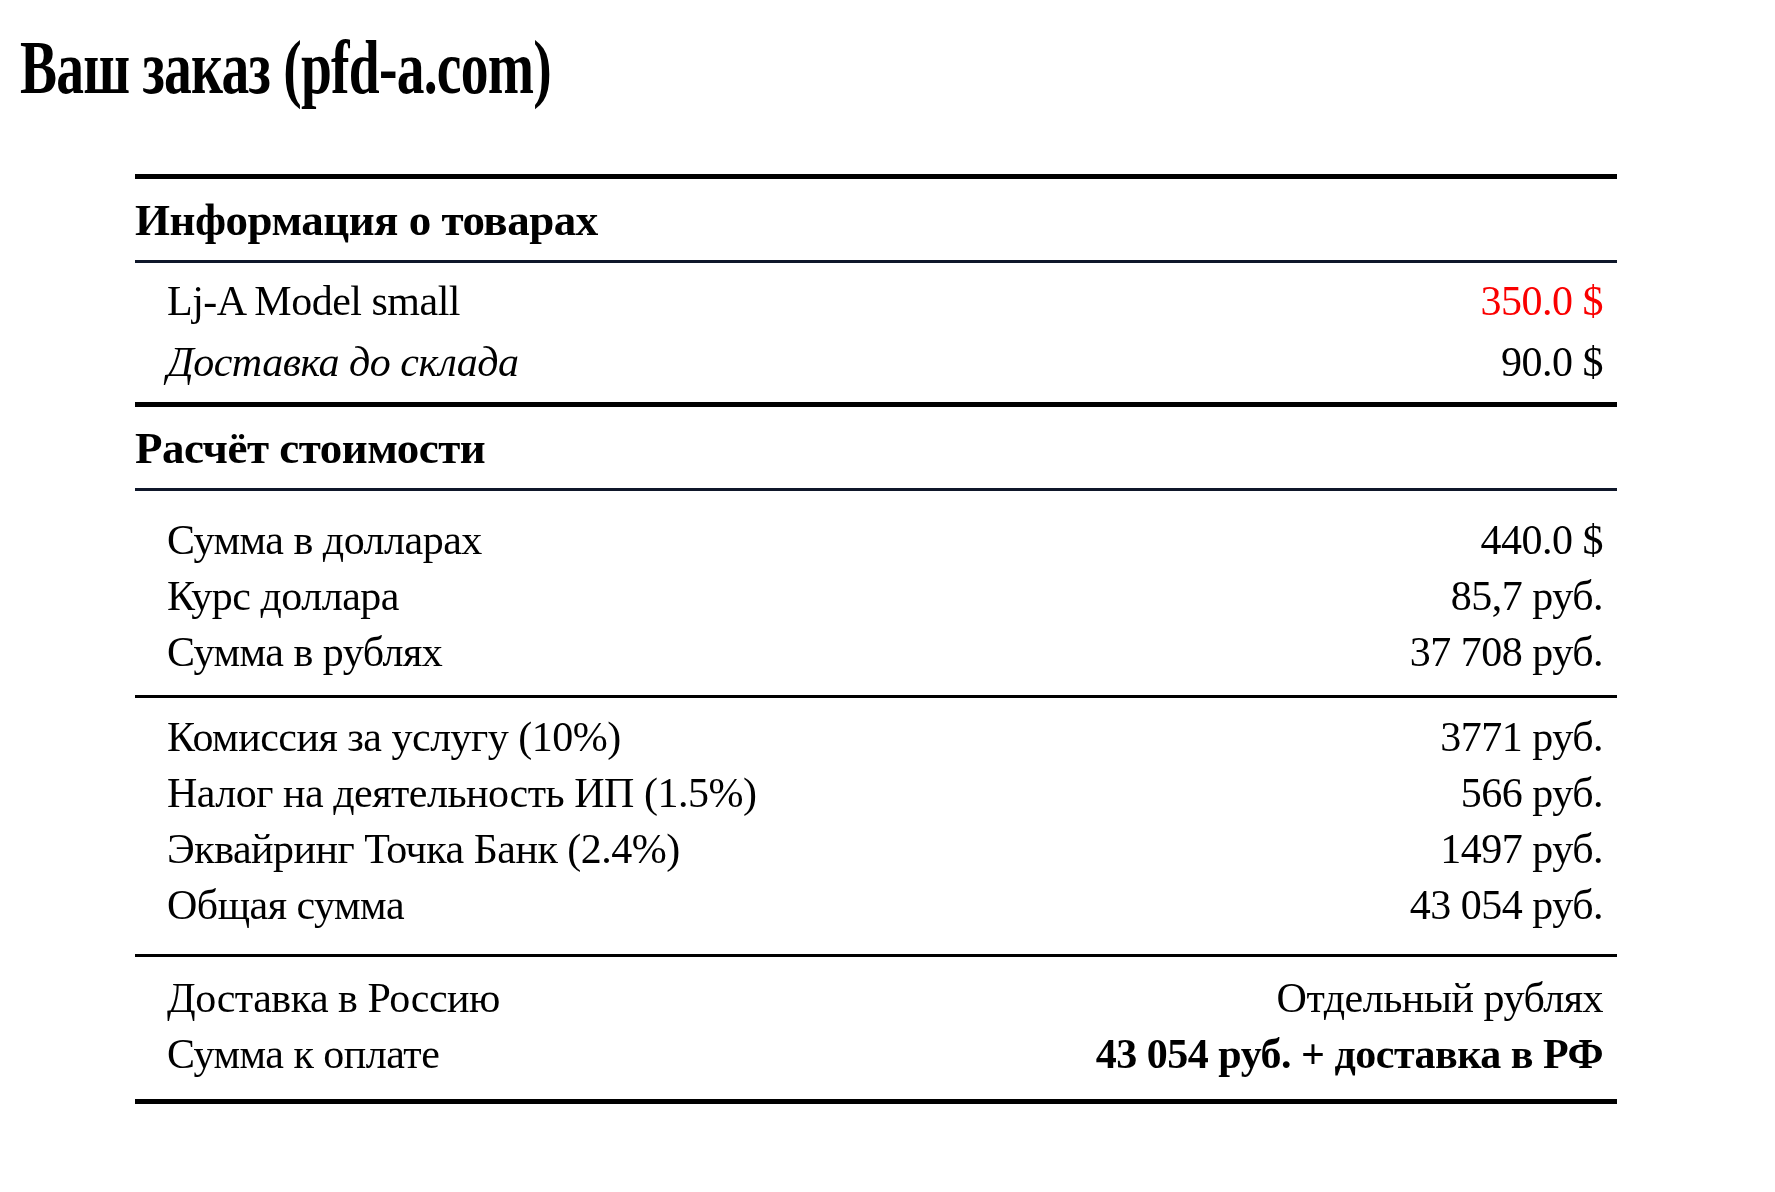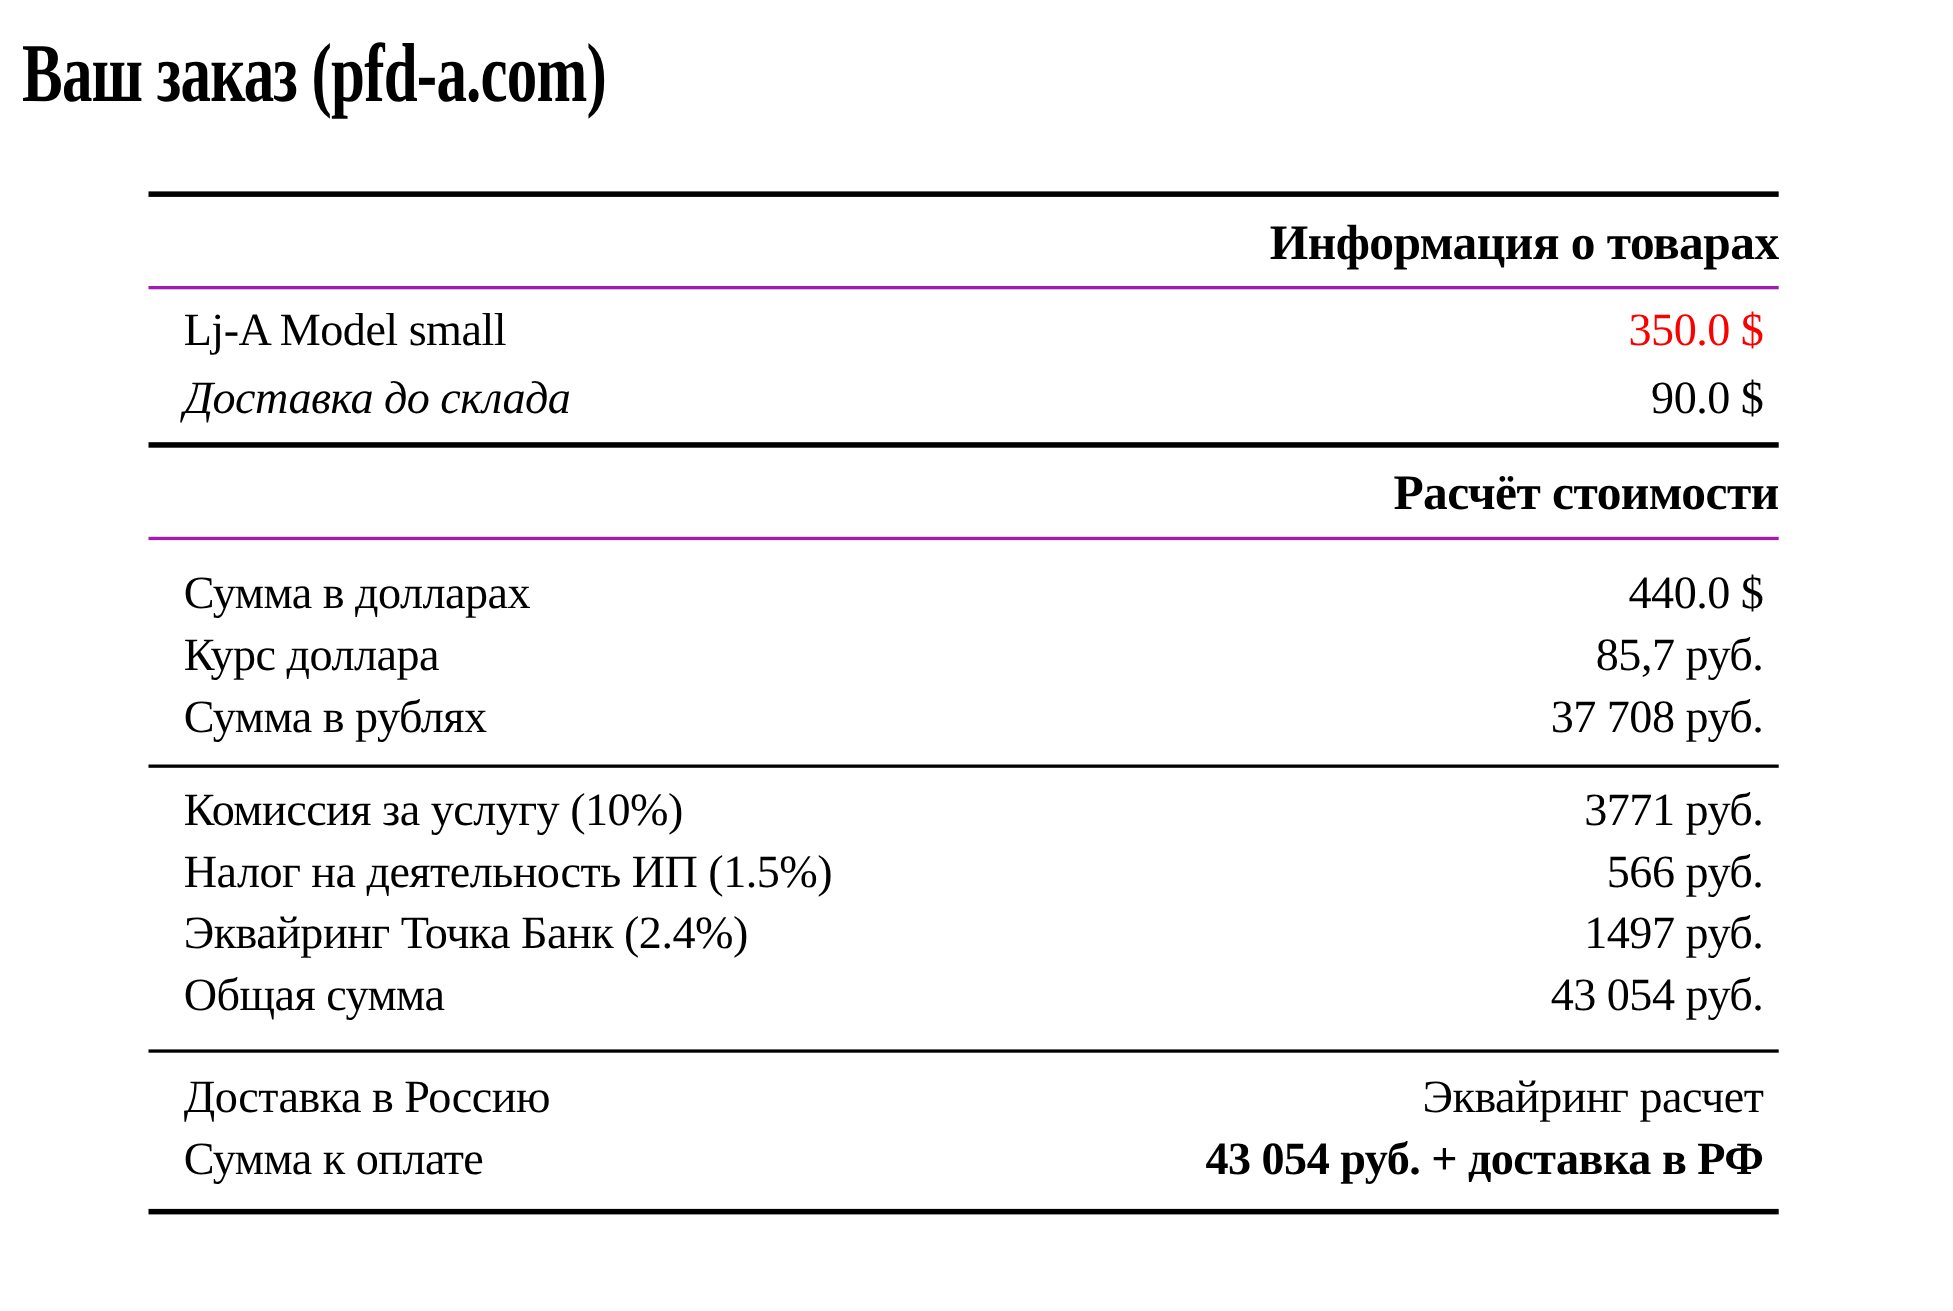--- a/index.html
+++ b/index.html
@@ -31,26 +31,26 @@
   }
   .order-table {
     position: absolute;
     left: 135px;
     top: 174px;
     width: 1482px;
   }
   .sec { border-top: 5px solid #000; }
   .sec:last-child { border-bottom: 5px solid #000; }
   .sec-header {
-    text-align: right;
+    text-align: left;
     font-weight: bold;
     font-size: 45px;
     line-height: 58px;
     padding: 12px 0 11px 0;
-    border-bottom: 3px solid #a21caf;
+    border-bottom: 3px solid #0f172a;
     letter-spacing: -0.5px;
   }
   .group { padding: 13px 0; }
   .group:not(:last-child) { border-bottom: 3px solid #000; }
   .sec-0 .group { padding: 8px 0 9px 0; }
   .sec-1 .group:nth-child(2) { padding: 21px 0 15px 0; }
   .sec-1 .group:nth-child(3) { padding: 11px 0 21px 0; }
   .sec-1 .group:nth-child(4) { padding: 13px 0 17px 0; }
   .row {
     display: flex;
@@ -118,21 +118,21 @@
             <span class="value">1497 руб.</span>
           </div>
           <div class="row">
             <span class="label">Общая сумма</span>
             <span class="value">43 054 руб.</span>
           </div>
         </div>
         <div class="group">
           <div class="row">
             <span class="label">Доставка в Россию</span>
-            <span class="value">Эквайринг расчет</span>
+            <span class="value">Отдельный рублях</span>
           </div>
           <div class="row">
             <span class="label">Сумма к оплате</span>
             <span class="value bold">43 054 руб. + доставка в РФ</span>
           </div>
         </div>
       </div>
     </div>
 </div>
 

